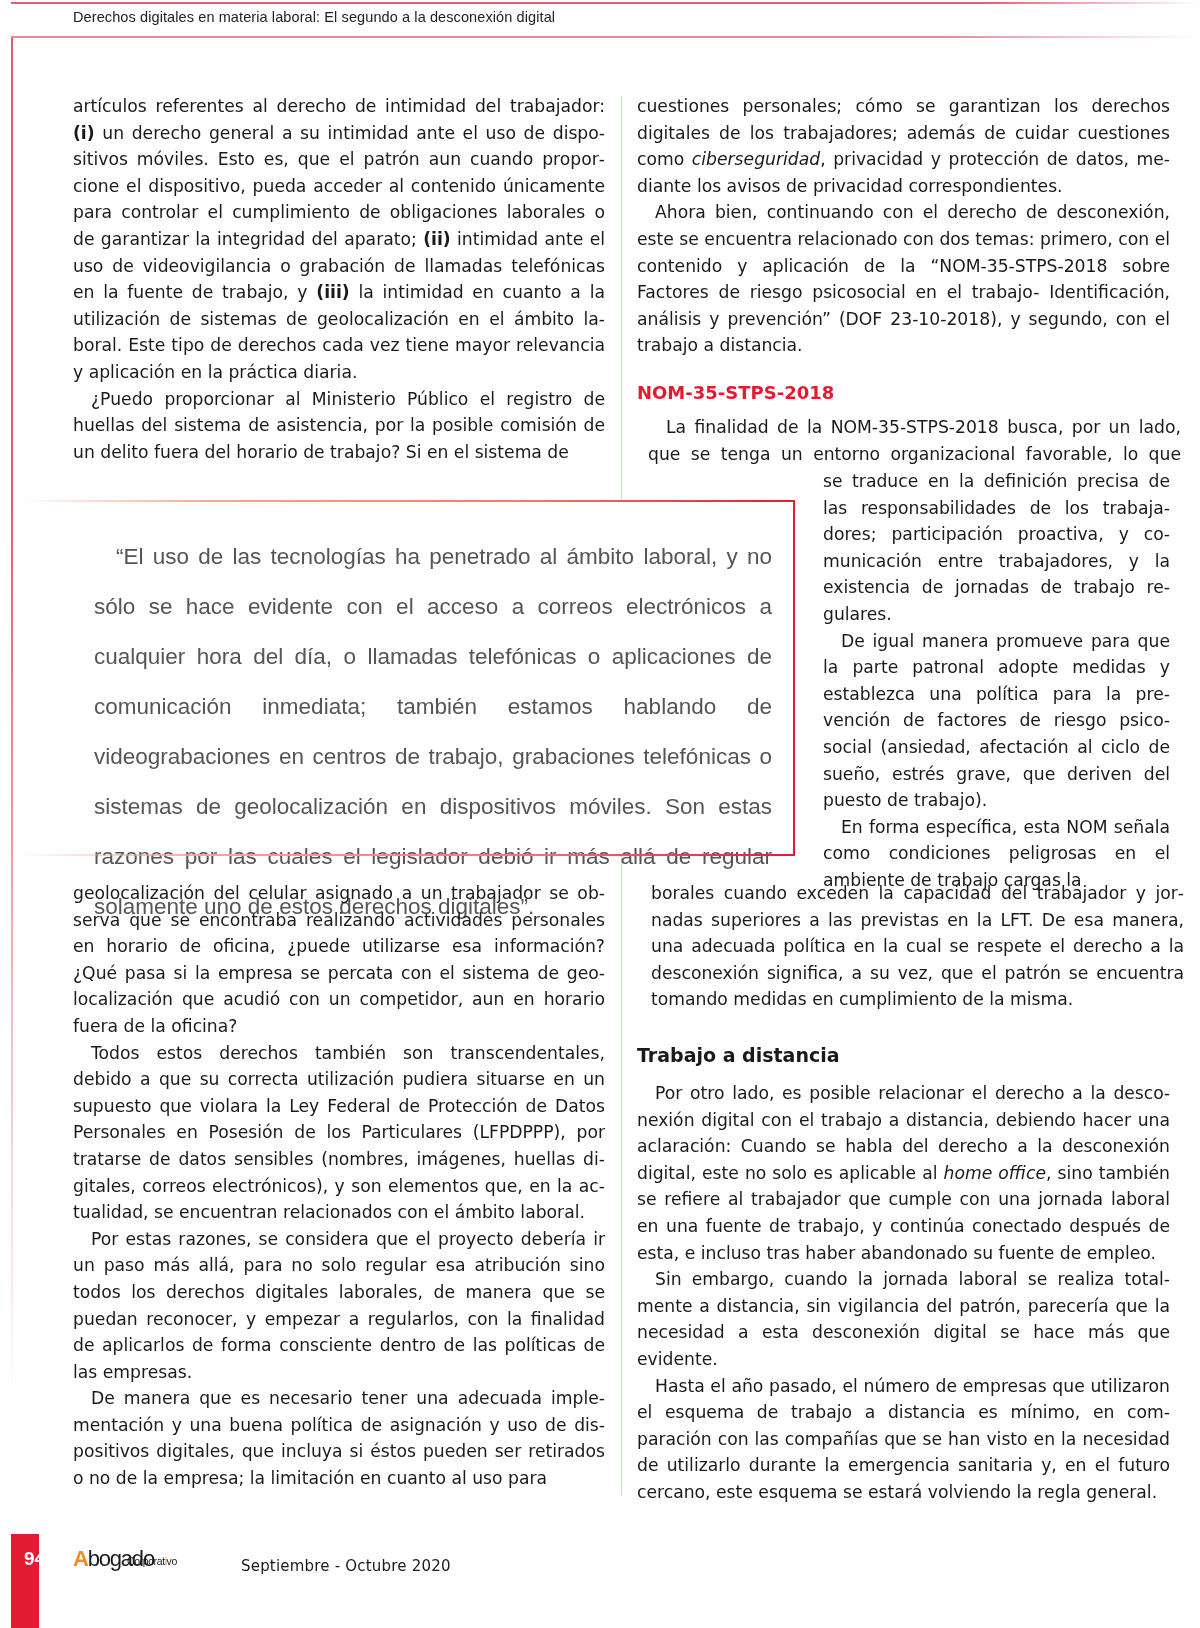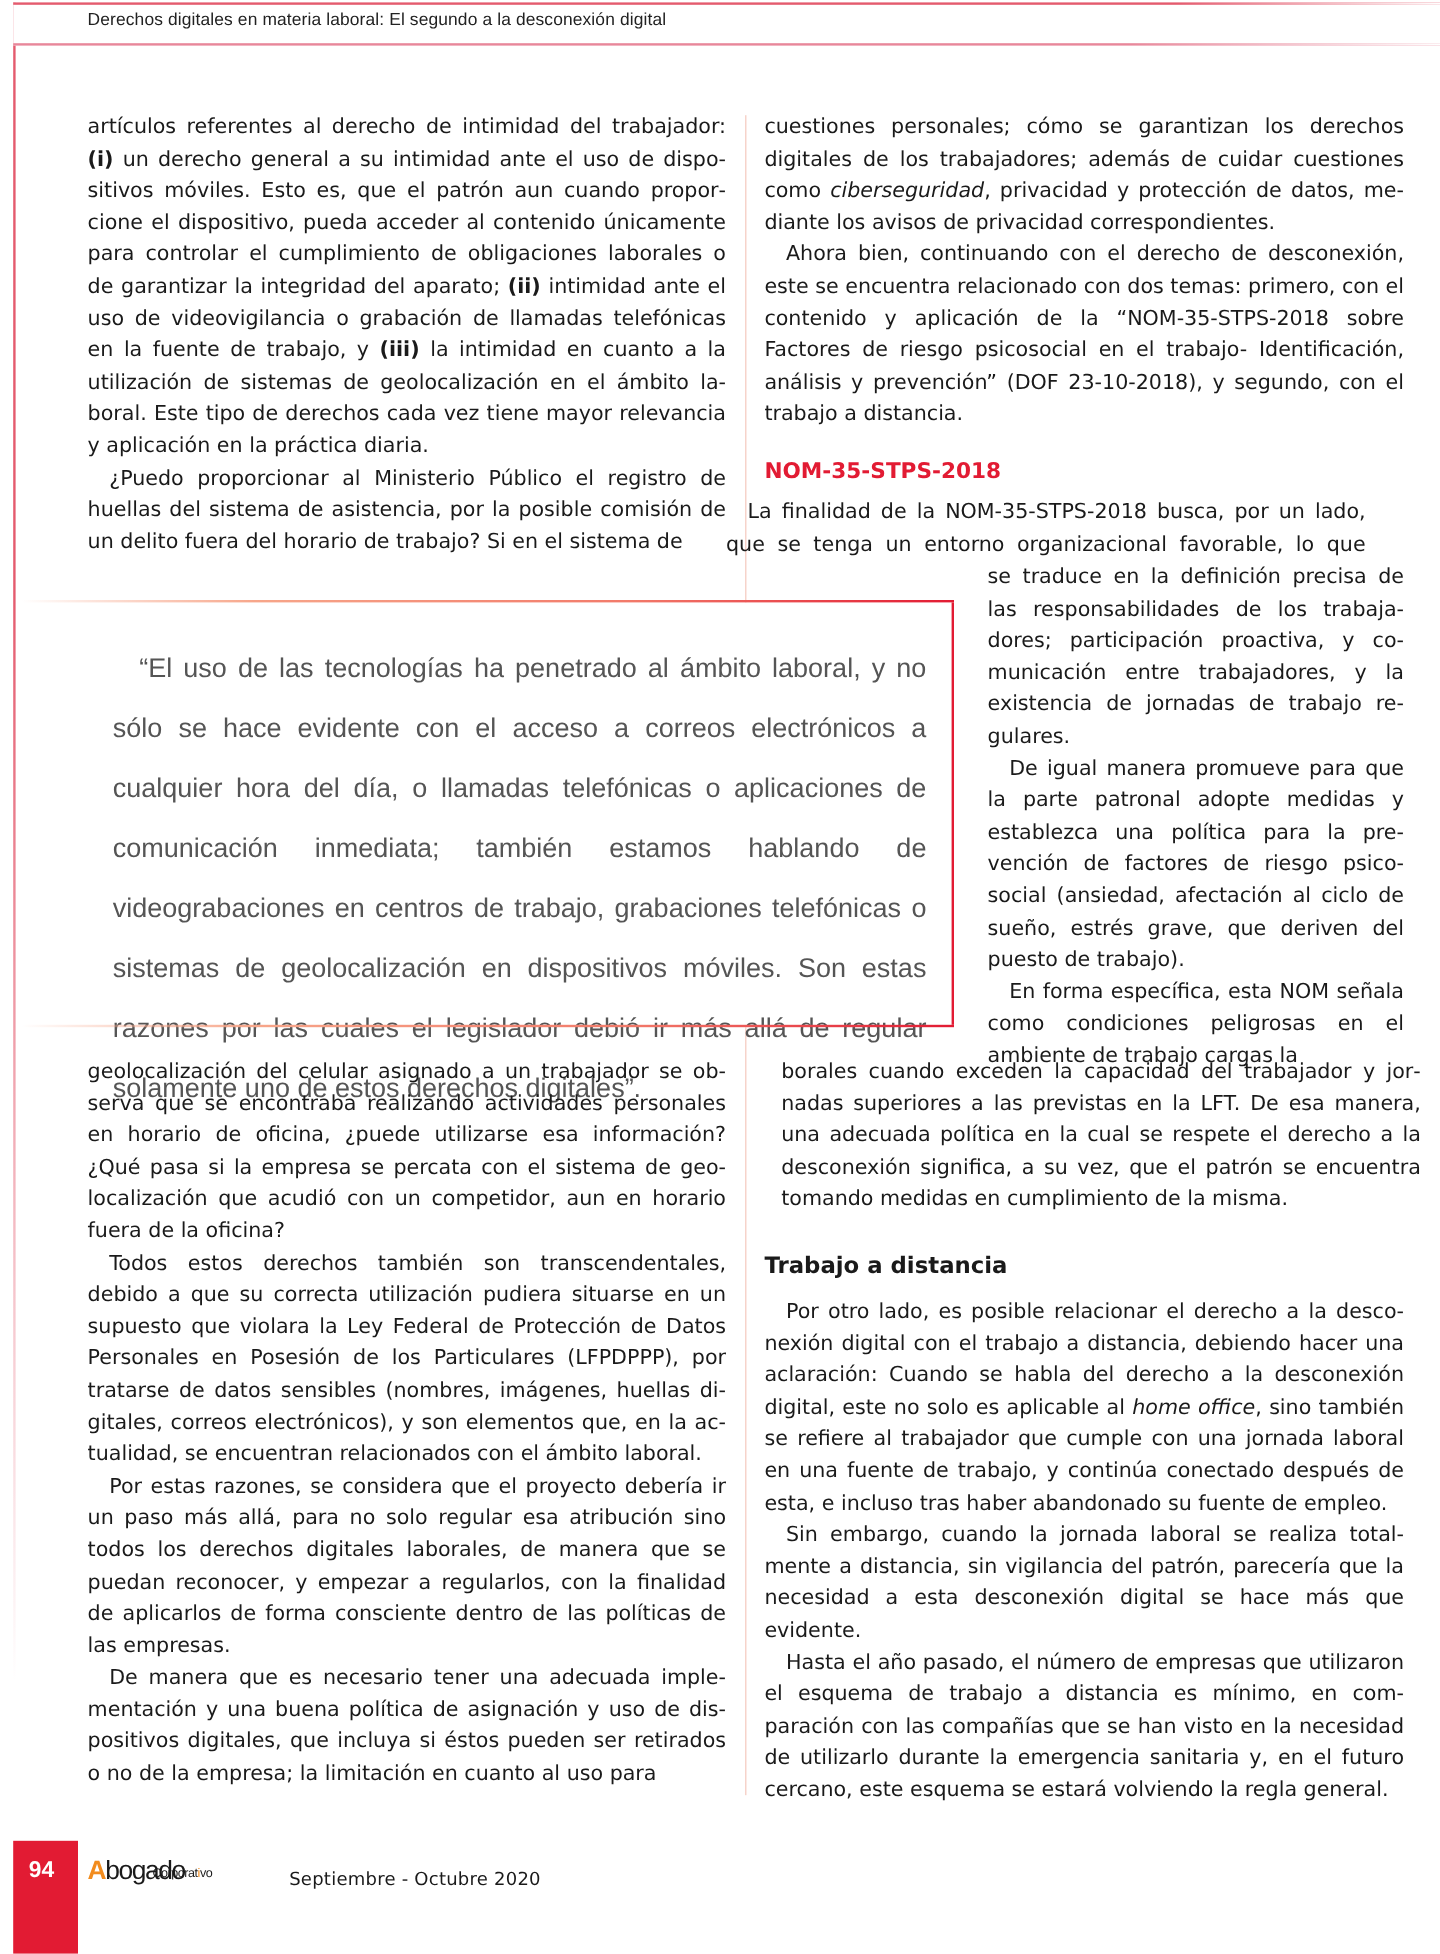--- a/index.html
+++ b/index.html
@@ -42,21 +42,21 @@
       font-size: 17.2px; line-height: 26.6px; text-align: justify;
       hyphens: manual; color: #1a1a1a;
     }
     .text p { margin: 0; }
     .text p.indent { text-indent: 18px; }
     .text b { font-weight: bold; }
     .text i { font-style: italic; }
     .col-left-top { position: absolute; left: 73px; top: 93px; width: 532px; }
     .col-left-bottom { position: absolute; left: 73px; top: 880px; width: 532px; }
     .col-right-top { position: absolute; left: 637px; top: 93px; width: 533px; }
-    .col-right-mid { position: absolute; left: 605px; top: 414px; width: 533px; }
+    .col-right-mid { position: absolute; left: 648px; top: 414px; width: 533px; }
     .col-right-narrow { position: absolute; left: 823px; top: 468px; width: 347px; }
     .col-right-lower { position: absolute; left: 651px; top: 894px; width: 533px; }
     .col-right-bottom { position: absolute; left: 637px; top: 1080px; width: 533px; }
     .nom-heading {
       position: absolute; left: 637px; top: 382px;
       font-size: 18px; font-weight: bold; color: #e21b33;
     }
     .trabajo-heading {
       position: absolute; left: 637px; top: 1044px;
       font-size: 19px; font-weight: bold; color: #1a1a1a;
@@ -73,21 +73,21 @@
       content: ""; position: absolute; left: -60px; bottom: -2px; right: -2px; height: 2px;
       background: linear-gradient(to right, rgba(244,120,90,0) 0%, #f7a68a 25%, #f27a6a 65%, #e21b33 100%);
     }
     .quote-text {
       position: absolute; left: 16px; top: 30px; width: 678px;
       font-family: "Liberation Sans", sans-serif;
       font-size: 22.5px; line-height: 50px; color: #555555;
       text-align: justify; text-indent: 22px;
     }
     .footer-page-box {
-      position: absolute; left: 11px; top: 1534px; width: 54px; height: 94px;
+      position: absolute; left: 11px; top: 1534px; width: 28px; height: 94px;
       background: #e21b33;
     }
     .footer-page-number {
       position: absolute; left: 0; top: 14px; width: 47px; text-align: center;
       font-family: "Liberation Sans", sans-serif; font-weight: bold; font-size: 19px; color: #fff;
     }
     .logo {
       position: absolute; left: 73px; top: 1533px; width: 120px; height: 40px;
       font-family: "Liberation Sans", sans-serif;
     }

